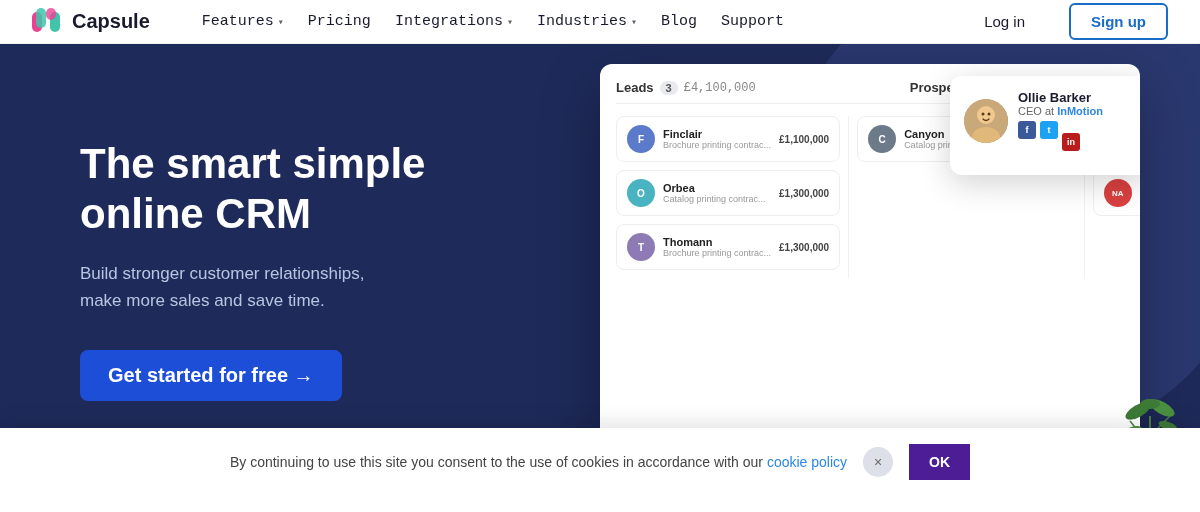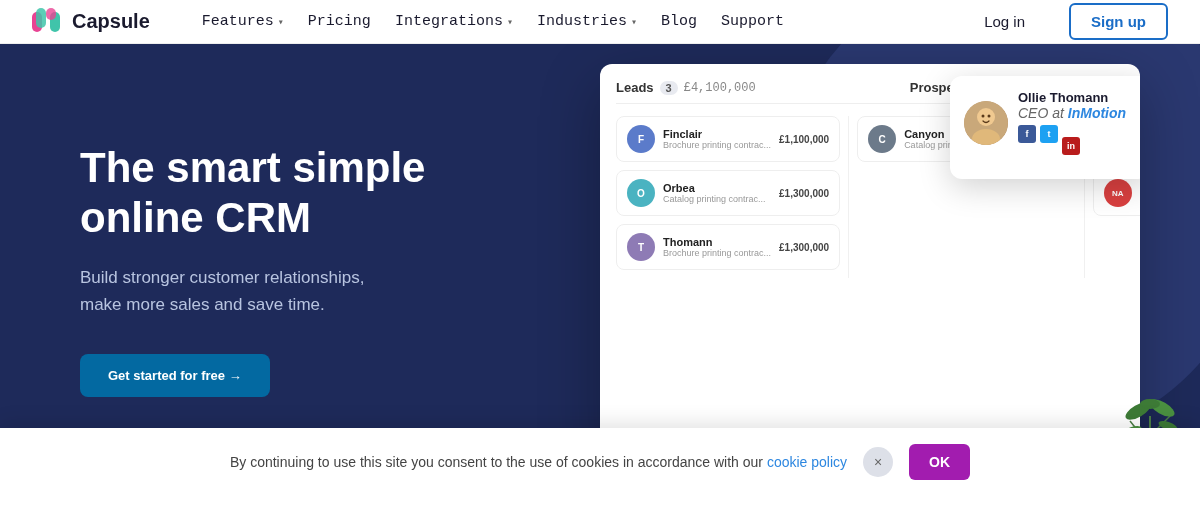--- a/index.html
+++ b/index.html
@@ -115,23 +115,23 @@
     .hero-subtitle {
       font-size: 17px;
       color: #b8c4e0;
       line-height: 1.6;
       margin-bottom: 36px;
     }
     .btn-cta {
       display: inline-flex;
       align-items: center;
       gap: 8px;
-      background: #0369a1;
+      background: #1d4ed8;
       color: #fff;
-      font-size: 13px;
+      font-size: 20px;
       font-weight: 600;
       padding: 14px 28px;
       border-radius: 8px;
       border: none;
       cursor: pointer;
     }
 
     
     .crm-screenshot {
       position: absolute;
@@ -263,23 +263,22 @@
       display: flex;
       align-items: center;
       justify-content: center;
     }
     .profile-name {
       font-size: 13px;
       font-weight: 700;
       color: #1a1a2e;
     }
     .profile-role {
-      font-size: 14px;
+      font-size: 11px;
       color: #666;
-      font-style: italic;
     }
     .profile-link {
       color: #2d87e0;
       font-weight: 600;
     }
     .social-icons {
       display: flex;
       gap: 4px;
       margin-top: 4px;
     }
@@ -367,25 +366,25 @@
       background: #dde0e8;
       display: flex;
       align-items: center;
       justify-content: center;
       cursor: pointer;
       font-size: 14px;
       color: #666;
       flex-shrink: 0;
     }
     .cookie-btn {
-      background: #a21caf;
+      background: #4c1d95;
       color: #fff;
       border: none;
       padding: 10px 20px;
-      border-radius: 6px;
+      border-radius: 0;
       font-size: 14px;
       font-weight: 600;
       cursor: pointer;
       white-space: nowrap;
     }
   </style>
 </head>
 <body>
 
 <nav class="navbar">
@@ -522,21 +521,21 @@
             <svg width="44" height="44" viewBox="0 0 44 44">
               <rect width="44" height="44" rx="22" fill="#c9a87a"></rect>
               <circle cx="22" cy="16" r="9" fill="#f0c990"></circle>
               <ellipse cx="22" cy="38" rx="14" ry="10" fill="#e0b87a"></ellipse>
               <circle cx="19" cy="15" r="1.5" fill="#5a3a1a"></circle>
               <circle cx="25" cy="15" r="1.5" fill="#5a3a1a"></circle>
               <path d="M19 20 Q22 23 25 20" stroke="#5a3a1a" stroke-width="1.2" fill="none" stroke-linecap="round"></path>
             </svg>
           </div>
           <div>
-            <div class="profile-name">Ollie Thomann</div>
+            <div class="profile-name">Ollie Barker</div>
             <div class="profile-role">
               <span>CEO at</span>
               <span class="profile-link">InMotion</span>
             </div>
             <div class="social-icons">
               <span class="social-icon" style="background:#3b5998;">f</span>
               <span class="social-icon" style="background:#1da1f2;">t</span>
               <span class="social-icon" style="background:#b91c1c;margin-top:12px;">in</span>
             </div>
           </div>

